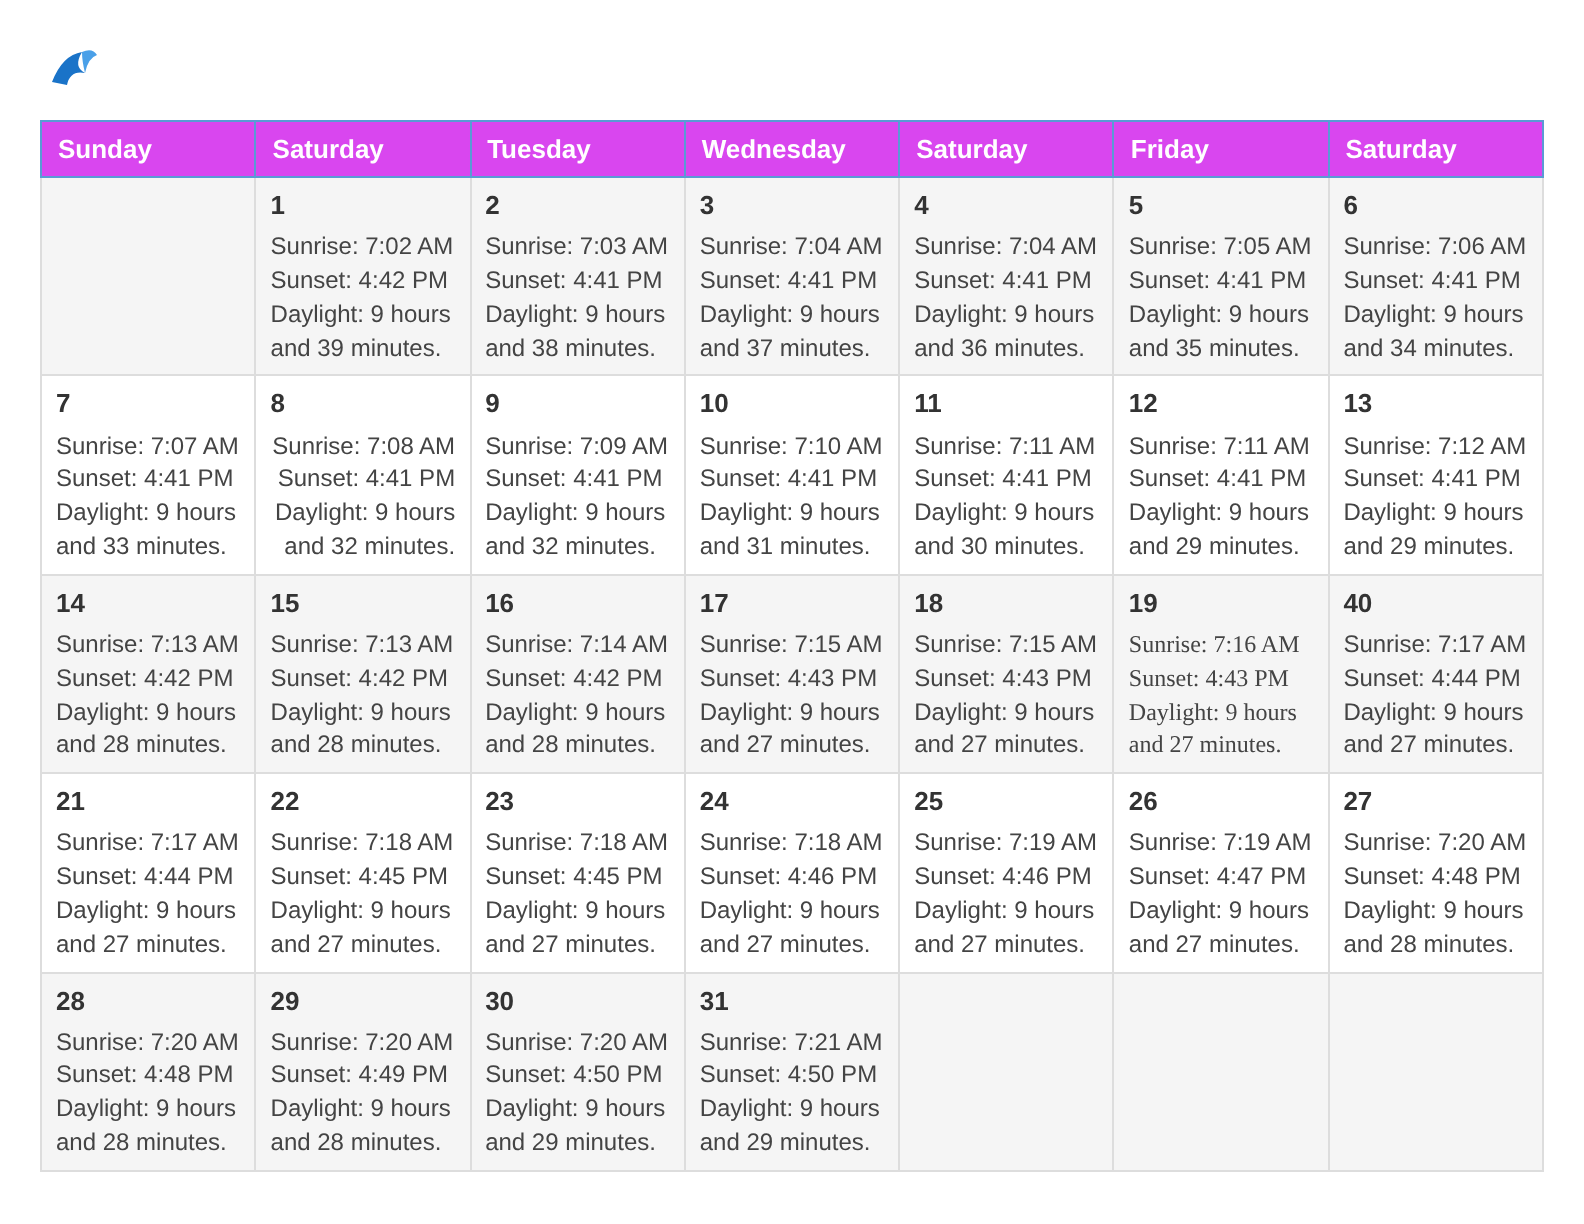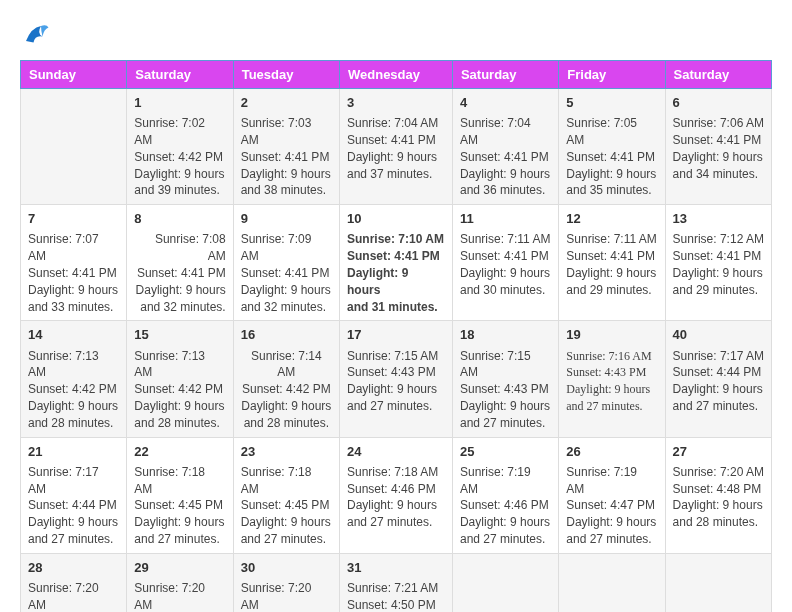--- a/index.html
+++ b/index.html
@@ -184,21 +184,21 @@
         </td>
         <td>
           <span class="day-num">9</span>
           <div class="day-info" style="white-space: pre-line;">Sunrise: 7:09 AM
 Sunset: 4:41 PM
 Daylight: 9 hours
 and 32 minutes.</div>
         </td>
         <td>
           <span class="day-num">10</span>
-          <div class="day-info" style="white-space: pre-line; font-weight: bold;">Sunrise: 7:10 AM
+          <div class="day-info" style="white-space: pre-line;">Sunrise: 7:10 AM
 Sunset: 4:41 PM
 Daylight: 9 hours
 and 31 minutes.</div>
         </td>
         <td>
           <span class="day-num">11</span>
           <div class="day-info" style="white-space: pre-line;">Sunrise: 7:11 AM
 Sunset: 4:41 PM
 Daylight: 9 hours
 and 30 minutes.</div>
@@ -228,21 +228,21 @@
         </td>
         <td>
           <span class="day-num">15</span>
           <div class="day-info" style="white-space: pre-line;">Sunrise: 7:13 AM
 Sunset: 4:42 PM
 Daylight: 9 hours
 and 28 minutes.</div>
         </td>
         <td>
           <span class="day-num">16</span>
-          <div class="day-info" style="white-space: pre-line; text-align: center;">Sunrise: 7:14 AM
+          <div class="day-info" style="white-space: pre-line;">Sunrise: 7:14 AM
 Sunset: 4:42 PM
 Daylight: 9 hours
 and 28 minutes.</div>
         </td>
         <td>
           <span class="day-num">17</span>
           <div class="day-info" style="white-space: pre-line;">Sunrise: 7:15 AM
 Sunset: 4:43 PM
 Daylight: 9 hours
 and 27 minutes.</div>

